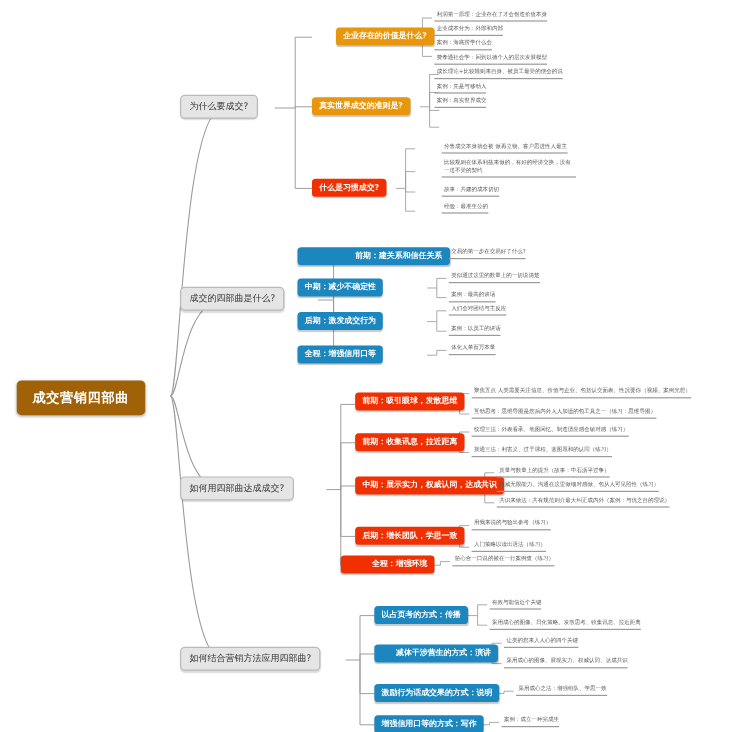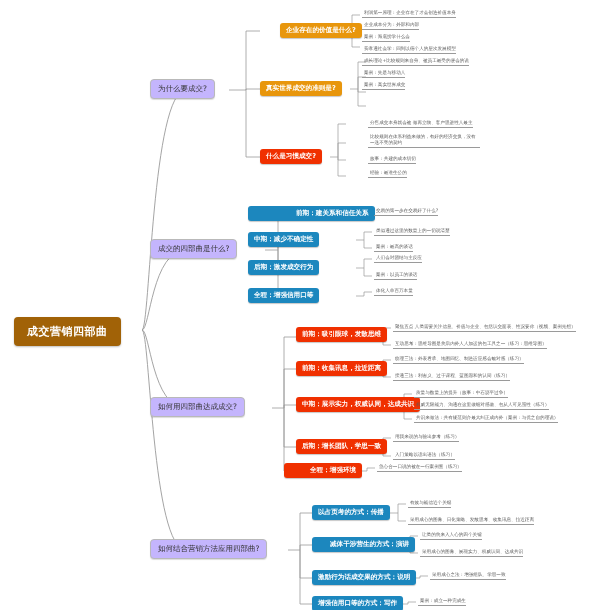--- a/index.html
+++ b/index.html
@@ -20,21 +20,21 @@
     color: #ffffff;
     font-weight: bold;
     font-size: 11px;
     border-radius: 4px;
     padding: 7px 13px;
     box-shadow: 0 1px 2px rgba(0,0,0,.25);
     letter-spacing: .5px;
   }
   
   .l1 {
-    background: #c4b5fd;
+    background: #e5e5e5;
     color: #333333;
     font-size: 7.5px;
     border: 1px solid #b9b9b9;
     border-radius: 4px;
     padding: 4px 7px;
     box-shadow: 0 1px 1px rgba(0,0,0,.14);
   }
   
   .l2 {
     color: #ffffff;

